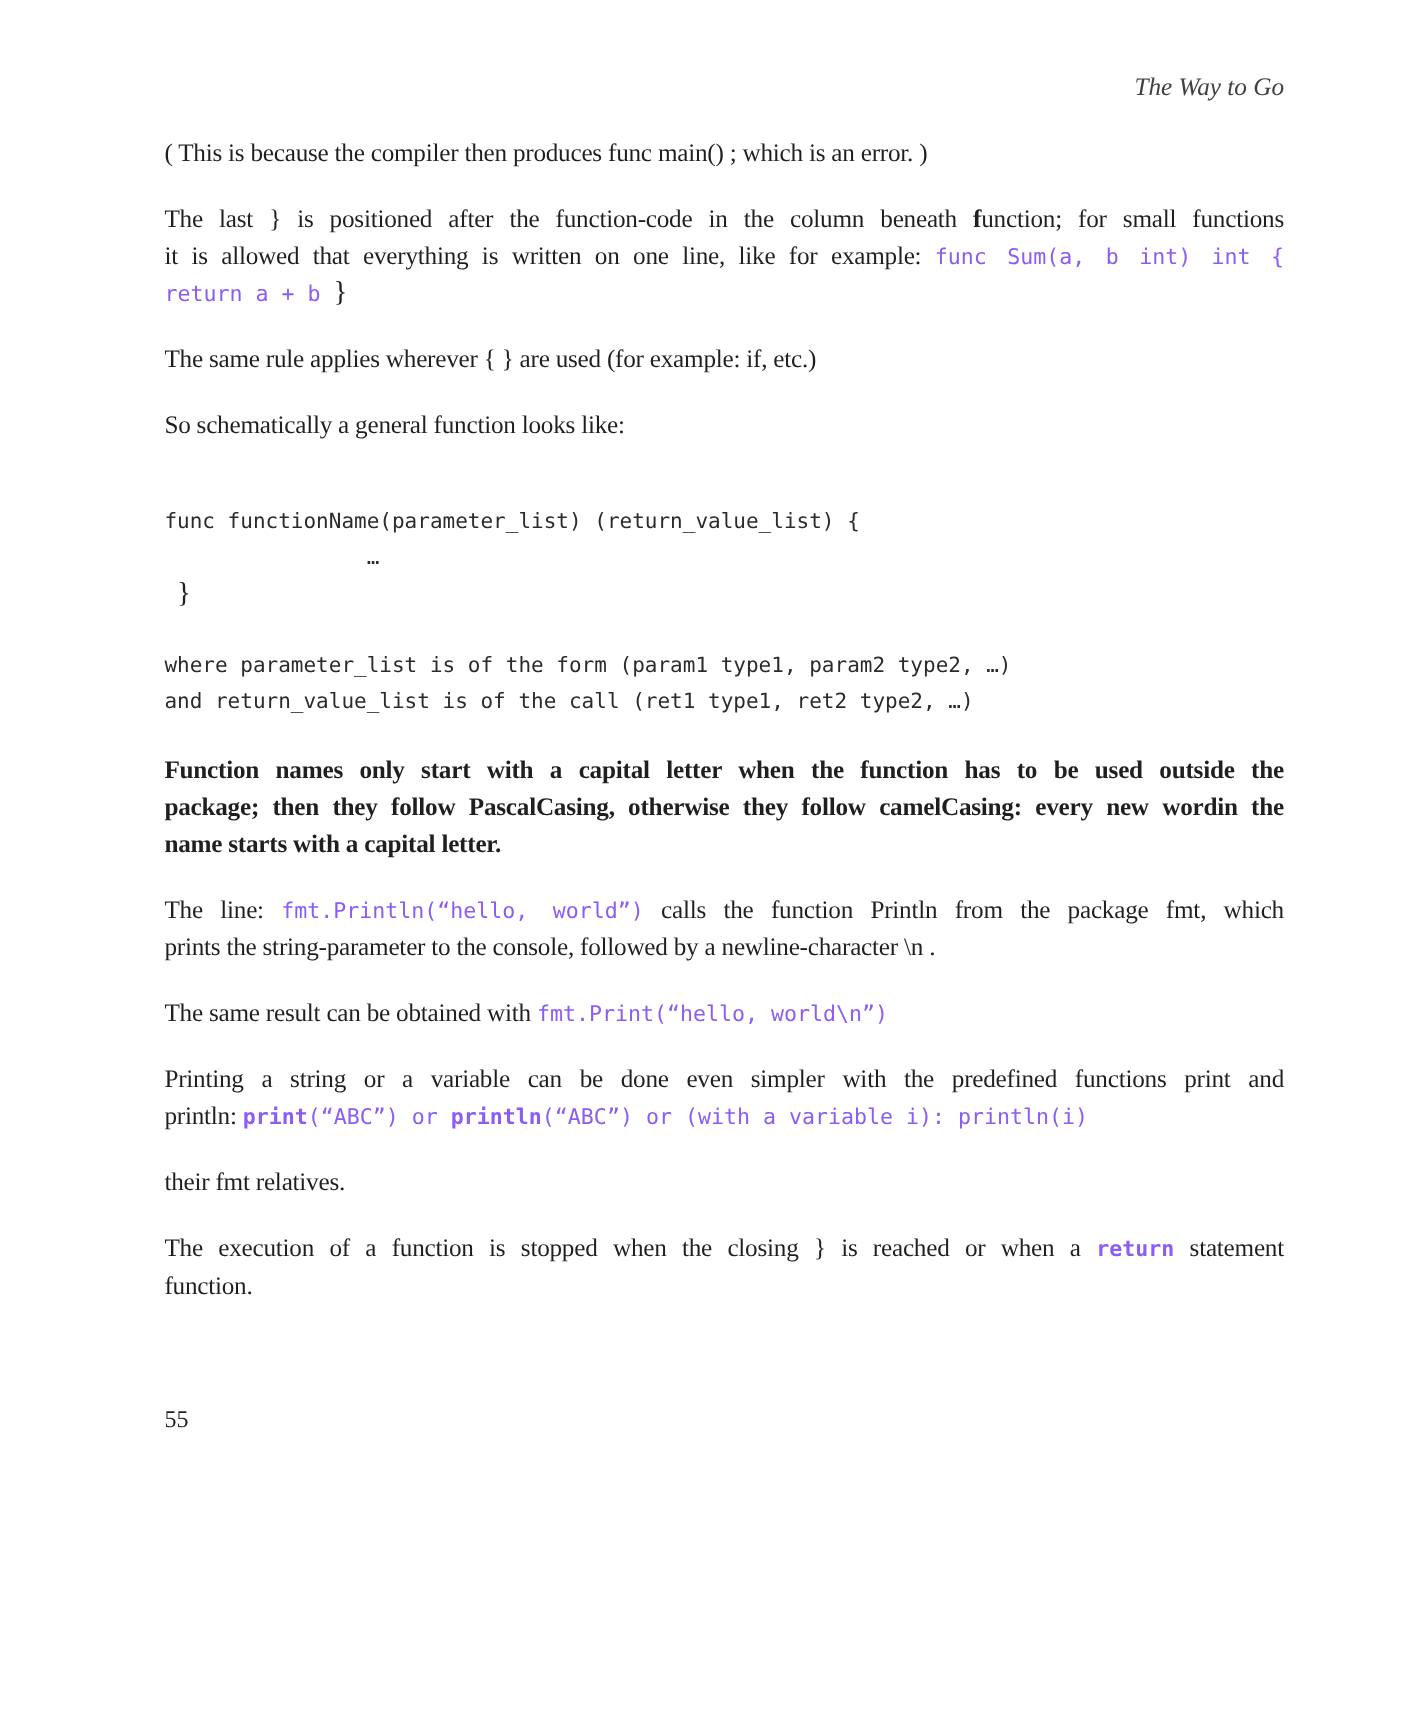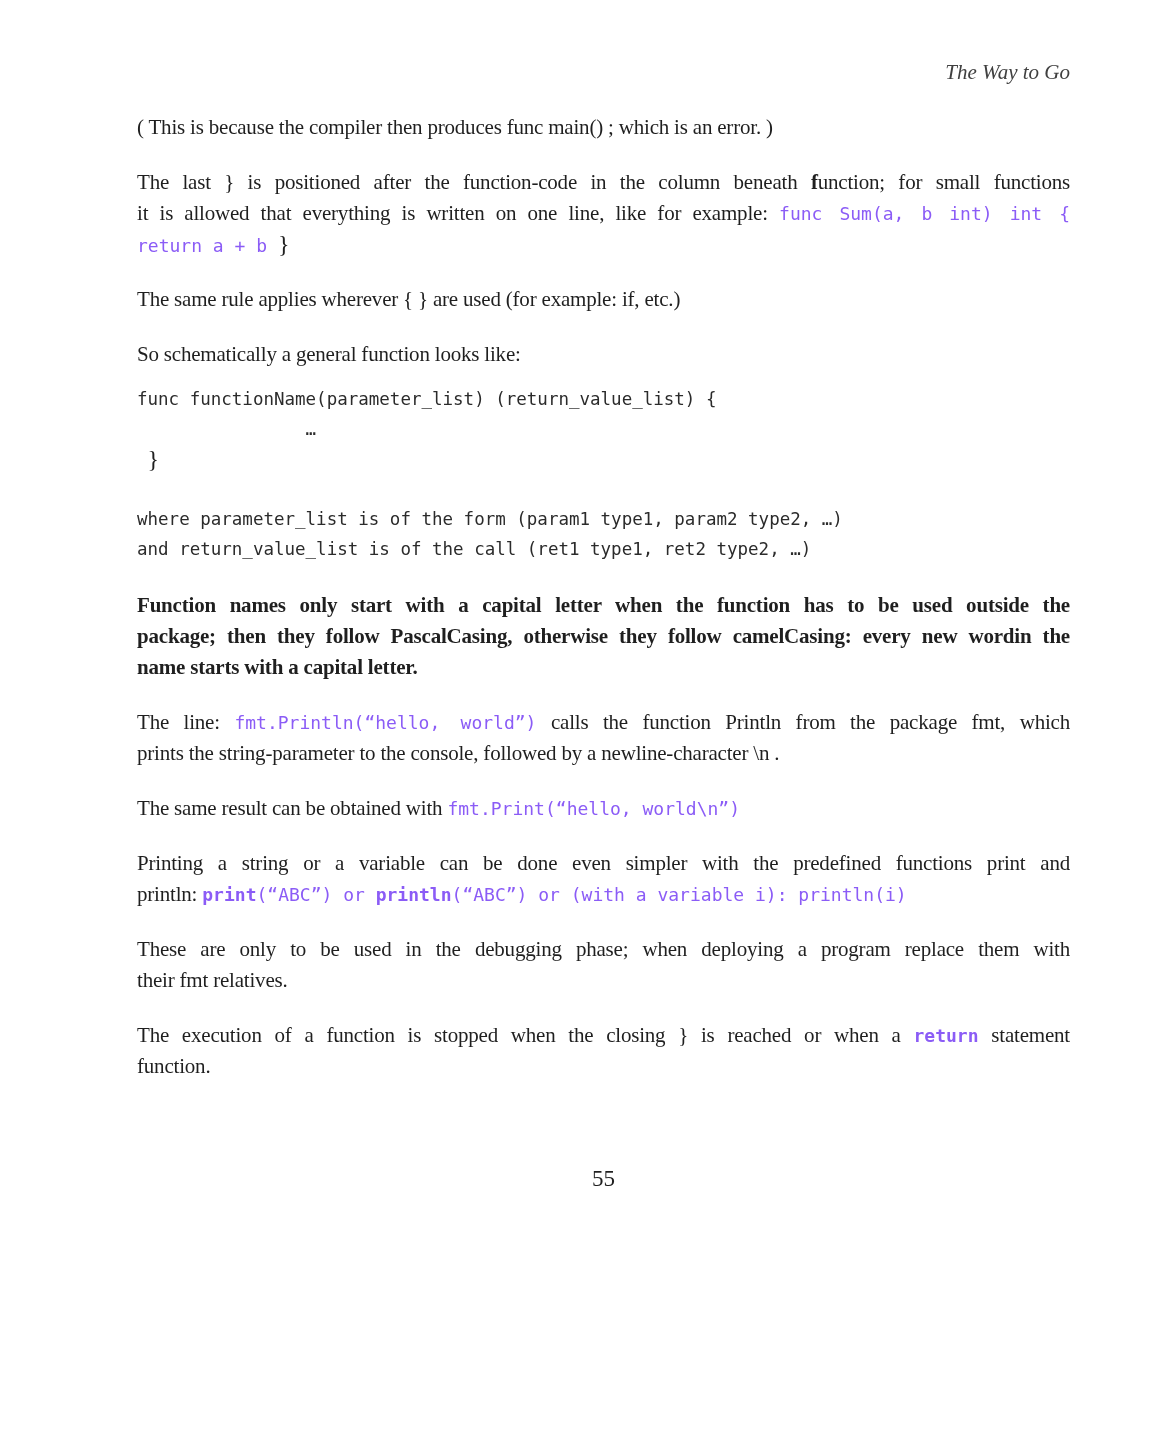--- a/index.html
+++ b/index.html
@@ -34,21 +34,21 @@
     white-space: nowrap;
     height: 31px;
     overflow: visible;
   }
   .para .line.j {
     text-align: justify;
     text-align-last: justify;
     text-justify: inter-word;
   }
   .code {
-    margin-top: 14px;
+    margin-top: 50px;
     font-family: "DejaVu Sans Mono", monospace;
     font-size: 17.5px;
     color: #2b2b2b;
     letter-spacing: 0;
   }
   .code .line {
     white-space: pre;
     height: 30px;
     line-height: 30px;
   }
@@ -63,22 +63,22 @@
   .sb { font-weight: 700; }
   .cb {
     font-family: "Liberation Serif", serif;
     font-size: 24px;
     letter-spacing: 0;
     line-height: inherit;
     color: #1f1f1f;
   }
   .footer {
     margin-top: 81px;
-    text-align: center;
-    font-size: 23px;
+    text-align: left;
+    font-size: 20px;
     line-height: 31px;
   }
 </style>
 </head>
 <body>
 
 <div class="page">
   <div class="content">
     <div class="header">The Way to Go</div>
     <div>
@@ -114,21 +114,20 @@
           <div class="line"><span>prints the string-parameter to the console, followed by a newline-character \n .</span></div>
         </div>
         <div class="para">
           <div class="line"><span>The same result can be obtained with </span><span class="m">fmt.Print(“hello, world\n”)</span></div>
         </div>
         <div class="para">
           <div class="line j"><span>Printing a string or a variable can be done even simpler with the predefined functions print and</span></div>
           <div class="line"><span>println: </span><span class="mb">print</span><span class="m">(“ABC”) or </span><span class="mb">println</span><span class="m">(“ABC”) or (with a variable i): println(i)</span></div>
         </div>
         <div class="para">
-          <div class="line j"><span>These are only to be used in the debugging phase; when deploying a program replace them with</span></div>
           <div class="line"><span>their fmt relatives.</span></div>
         </div>
         <div class="para">
           <div class="line j"><span>The execution of a function is stopped when the closing } is reached or when a </span><span class="mb">return</span><span> statement</span></div>
           <div class="line"><span>function.</span></div>
         </div>
       </div>
     <div class="footer">55</div>
   </div>
 </div>

